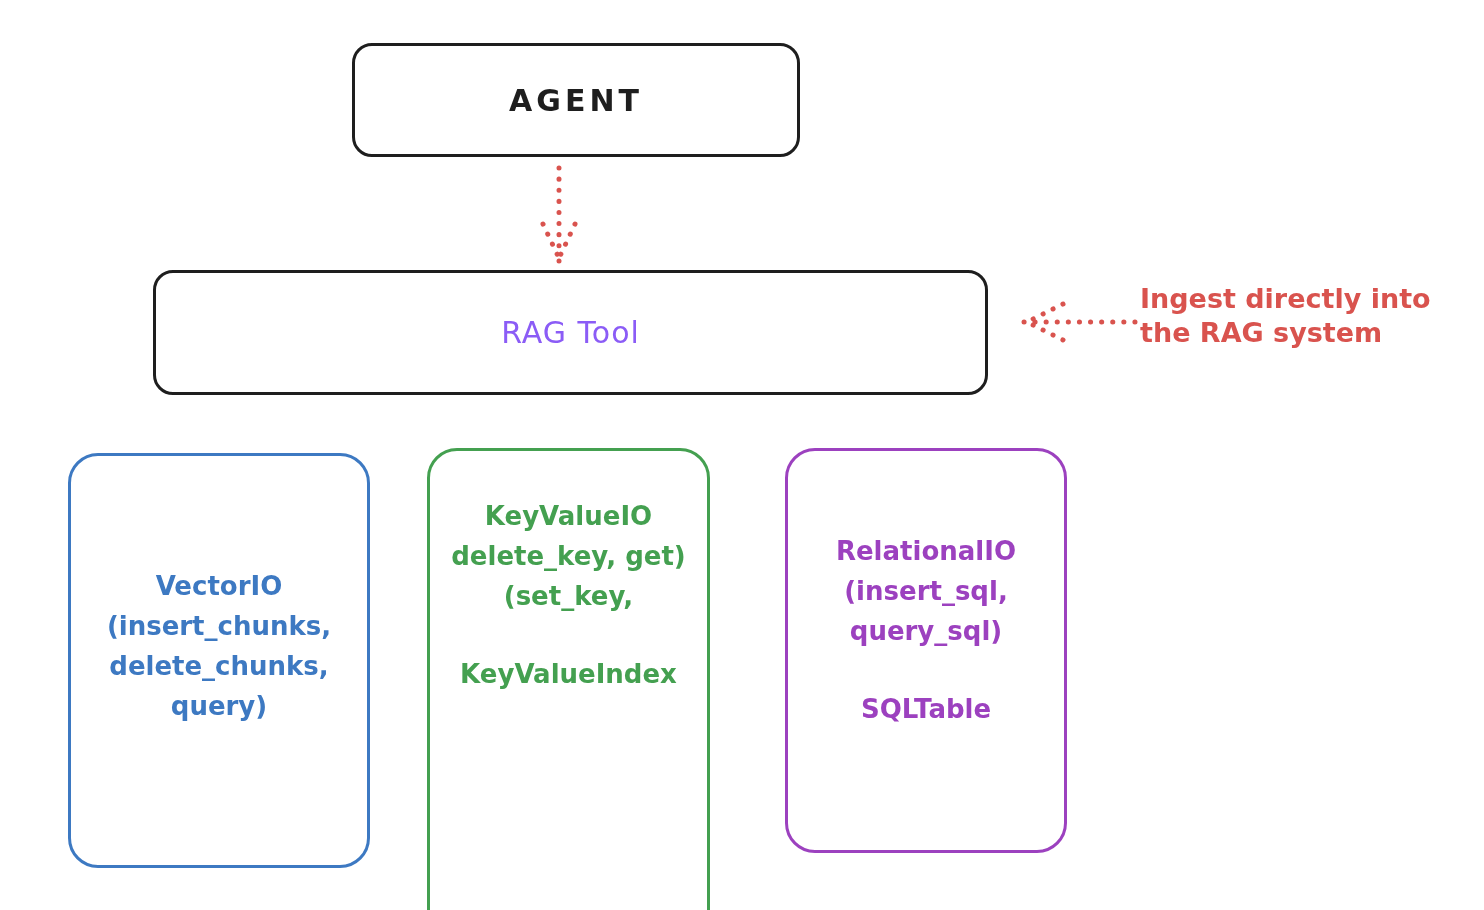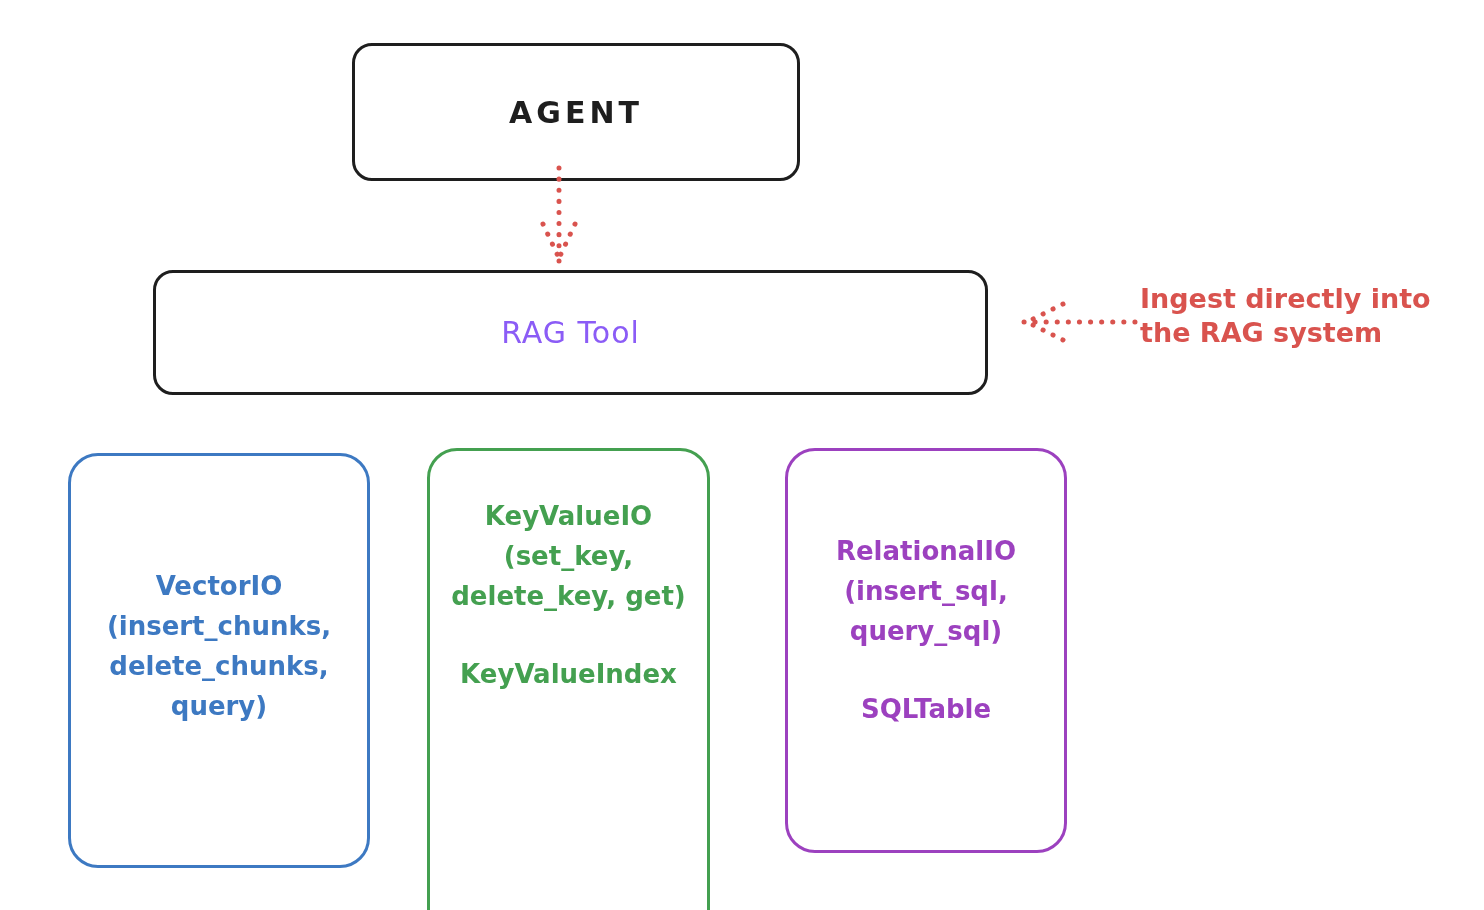--- a/index.html
+++ b/index.html
@@ -21,21 +21,21 @@
     border: 3.5px solid #1e1e1e;
     border-radius: 20px;
     background: #ffffff;
     display: flex;
     align-items: center;
     justify-content: center;
     box-sizing: border-box;
   }
   .node-agent {
     left: 352px; top: 43px;
-    width: 448px; height: 138px;
+    width: 448px; height: 114px;
   }
   .node-agent .node-label {
     font-size: 30px;
     font-weight: 600;
     letter-spacing: 4px;
     color: #1e1e1e;
   }
   .node-rag {
     left: 153px; top: 270px;
     width: 835px; height: 125px;
@@ -139,22 +139,22 @@
 
   <div class="io-box io-vector">
     <div>VectorIO</div>
     <div>(insert_chunks,</div>
     <div>delete_chunks,</div>
     <div>query)</div>
   </div>
 
   <div class="io-box io-keyvalue">
     <div>KeyValueIO</div>
+    <div>delete_key, get)</div>
     <div>(set_key,</div>
-    <div>delete_key, get)</div>
     <div class="io-index">KeyValueIndex</div>
   </div>
 
   <div class="io-box io-relational">
     <div>RelationalIO</div>
     <div>(insert_sql,</div>
     <div>query_sql)</div>
     <div class="io-index">SQLTable</div>
   </div>
 

